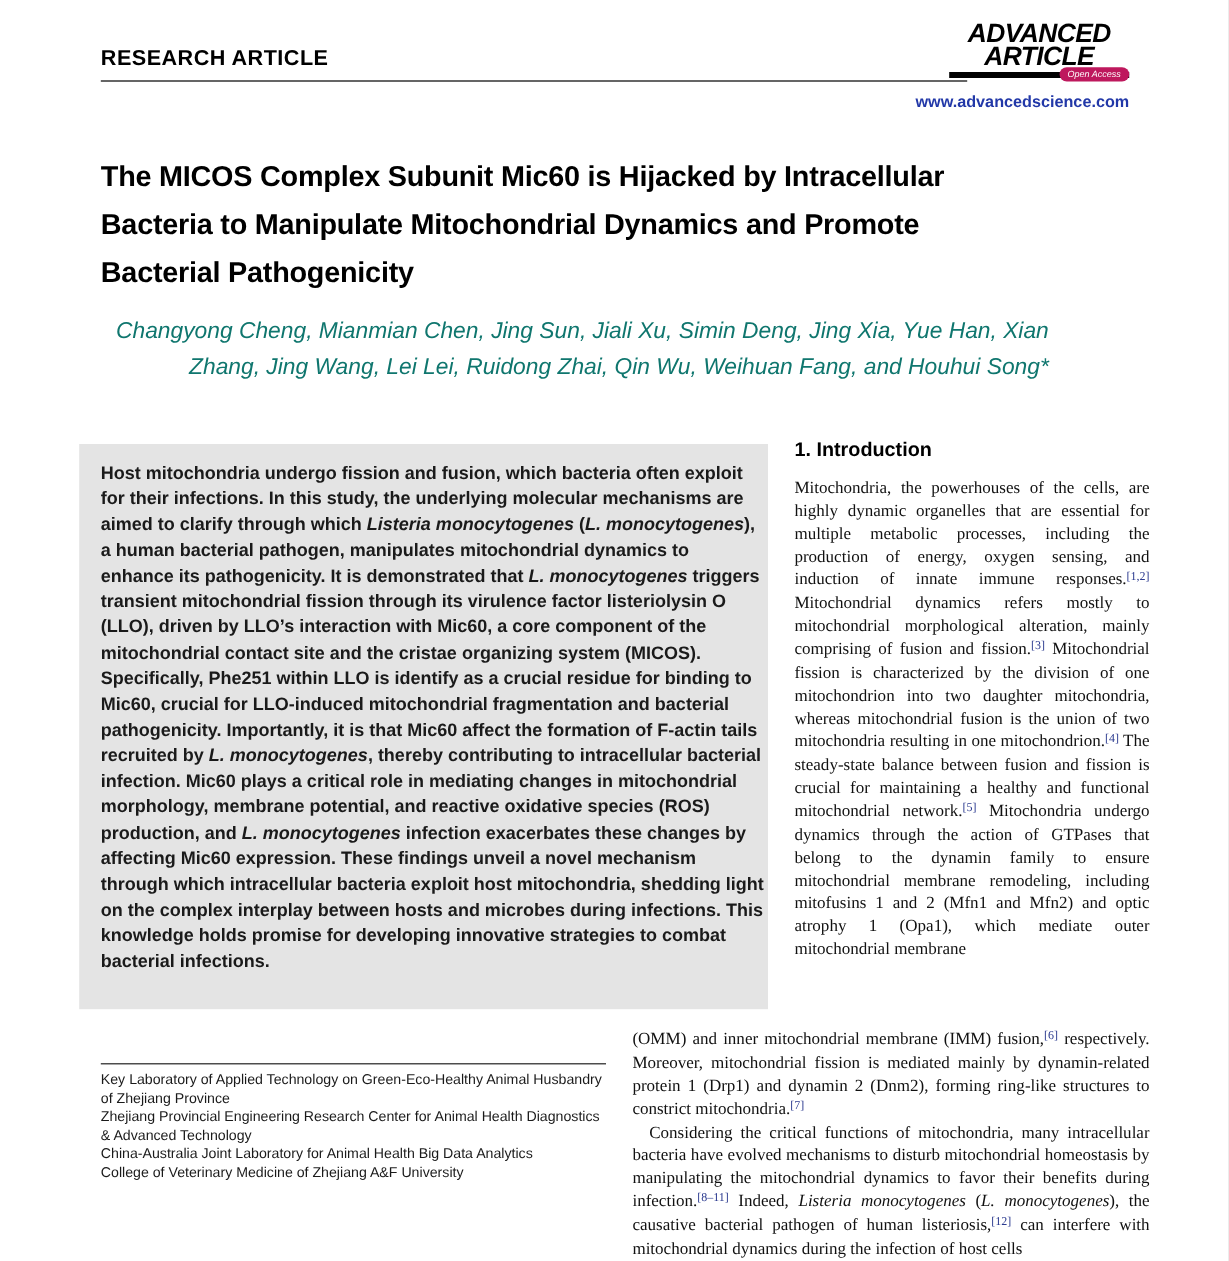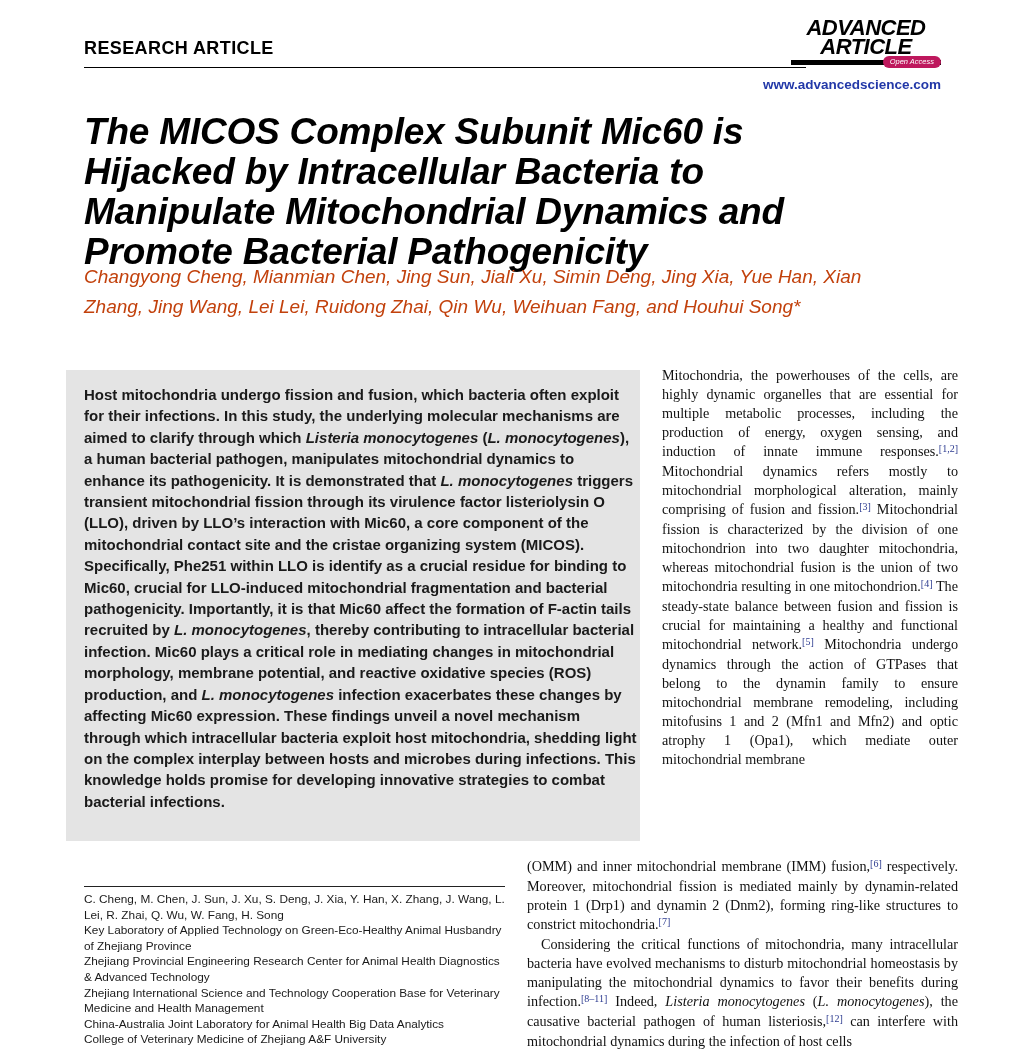--- a/index.html
+++ b/index.html
@@ -22,26 +22,26 @@
   .open-access-pill {
     position:absolute; right:0; top:-4px; background:#be185d; color:#fff;
     font-size:7.5px; font-style:italic; line-height:12px; padding:0 7px; border-radius:7px;
   }
   .site-link {
     position:absolute; right:83px; top:77px; font-size:13.5px; font-weight:700;
     color:var(--link,#2238a8); text-decoration:none;
   }
   
   .title {
-    position:absolute; left:84px; top:112px; width:780px;
-    font-size:37px; line-height:40px; font-weight:700; color:#000; letter-spacing:-.2px;font-style:italic;
+    position:absolute; left:84px; top:128px; width:780px;
+    font-size:24px; line-height:40px; font-weight:700; color:#000; letter-spacing:-.2px;
   }
   .authors {
     position:absolute; left:84px; top:262px; width:790px;
-    font-size:19px; line-height:30px; font-style:italic; color:#c2410c;
+    font-size:19px; line-height:30px; font-style:italic; color:#0f766e;text-align:right;
   }
   
   .abstract-box {
     position:absolute; left:66px; top:370px; width:574px; height:471px;
     background:var(--abstract-bg,#e4e4e4); padding:14px 2px 12px 18px; overflow:hidden;
   }
   .abstract-text {
     font-size:15px; line-height:21.4px; font-weight:700; color:#1a1a1a;
   }
   .abstract-text .it { font-style:italic; }
@@ -87,32 +87,31 @@
   <a class="site-link" href="#">www.advancedscience.com</a>
 
   <h1 class="title">The MICOS Complex Subunit Mic60 is Hijacked by Intracellular Bacteria to Manipulate Mitochondrial Dynamics and Promote Bacterial Pathogenicity</h1>
   <div class="authors">Changyong Cheng, Mianmian Chen, Jing Sun, Jiali Xu, Simin Deng, Jing Xia, Yue Han, Xian Zhang, Jing Wang, Lei Lei, Ruidong Zhai, Qin Wu, Weihuan Fang, and Houhui Song*</div>
 
   <div class="abstract-box">
     <div class="abstract-text"><span>Host mitochondria undergo fission and fusion, which bacteria often exploit for their infections. In this study, the underlying molecular mechanisms are aimed to clarify through which </span><span class="it">Listeria monocytogenes</span><span> (</span><span class="it">L. monocytogenes</span><span>), a human bacterial pathogen, manipulates mitochondrial dynamics to enhance its pathogenicity. It is demonstrated that </span><span class="it">L. monocytogenes</span><span> triggers transient mitochondrial fission through its virulence factor listeriolysin O (LLO), driven by LLO’s interaction with Mic60, a core component of the mitochondrial contact site and the cristae organizing system (MICOS). Specifically, Phe251 within LLO is identify as a crucial residue for binding to Mic60, crucial for LLO-induced mitochondrial fragmentation and bacterial pathogenicity. Importantly, it is that Mic60 affect the formation of F-actin tails recruited by </span><span class="it">L. monocytogenes</span><span>, thereby contributing to intracellular bacterial infection. Mic60 plays a critical role in mediating changes in mitochondrial morphology, membrane potential, and reactive oxidative species (ROS) production, and </span><span class="it">L. monocytogenes</span><span> infection exacerbates these changes by affecting Mic60 expression. These findings unveil a novel mechanism through which intracellular bacteria exploit host mitochondria, shedding light on the complex interplay between hosts and microbes during infections. This knowledge holds promise for developing innovative strategies to combat bacterial infections.</span></div>
   </div>
 
   <div class="intro-col">
+    <h2 class="intro-heading">1. Introduction</h2>
     <div class="serif-text"><span>Mitochondria, the powerhouses of the cells, are highly dynamic organelles that are essential for multiple metabolic processes, including the production of energy, oxygen sensing, and induction of innate immune responses.</span><span class="cite">[1,2]</span><span> Mitochondrial dynamics refers mostly to mitochondrial morphological alteration, mainly comprising of fusion and fission.</span><span class="cite">[3]</span><span> Mitochondrial fission is characterized by the division of one mitochondrion into two daughter mitochondria, whereas mitochondrial fusion is the union of two mitochondria resulting in one mitochondrion.</span><span class="cite">[4]</span><span> The steady-state balance between fusion and fission is crucial for maintaining a healthy and functional mitochondrial network.</span><span class="cite">[5]</span><span> Mitochondria undergo dynamics through the action of GTPases that belong to the dynamin family to ensure mitochondrial membrane remodeling, including mitofusins 1 and 2 (Mfn1 and Mfn2) and optic atrophy 1 (Opa1), which mediate outer mitochondrial membrane</span></div>
   </div>
 
   <div class="wide-col">
     <div class="serif-text"><span>(OMM) and inner mitochondrial membrane (IMM) fusion,</span><span class="cite">[6]</span><span> respectively. Moreover, mitochondrial fission is mediated mainly by dynamin-related protein 1 (Drp1) and dynamin 2 (Dnm2), forming ring-like structures to constrict mitochondria.</span><span class="cite">[7]</span></div>
     <div class="serif-text para2"><span>Considering the critical functions of mitochondria, many intracellular bacteria have evolved mechanisms to disturb mitochondrial homeostasis by manipulating the mitochondrial dynamics to favor their benefits during infection.</span><span class="cite">[8–11]</span><span> Indeed, </span><span class="it">Listeria monocytogenes</span><span> (</span><span class="it">L. monocytogenes</span><span>), the causative bacterial pathogen of human listeriosis,</span><span class="cite">[12]</span><span> can interfere with mitochondrial dynamics during the infection of host cells</span></div>
   </div>
 
   <div class="footnote">
-    <div>C. Cheng, M. Chen, J. Sun, J. Xu, S. Deng, J. Xia, Y. Han, X. Zhang, J. Wang, L. Lei, R. Zhai, Q. Wu, W. Fang, H. Song</div>
     <div>
         <div>Key Laboratory of Applied Technology on Green-Eco-Healthy Animal Husbandry of Zhejiang Province</div>
         <div>Zhejiang Provincial Engineering Research Center for Animal Health Diagnostics &amp; Advanced Technology</div>
-        <div>Zhejiang International Science and Technology Cooperation Base for Veterinary Medicine and Health Management</div>
         <div>China-Australia Joint Laboratory for Animal Health Big Data Analytics</div>
         <div>College of Veterinary Medicine of Zhejiang A&amp;F University</div>
       </div>
   </div>
 
 </div>
 
 </body></html>

